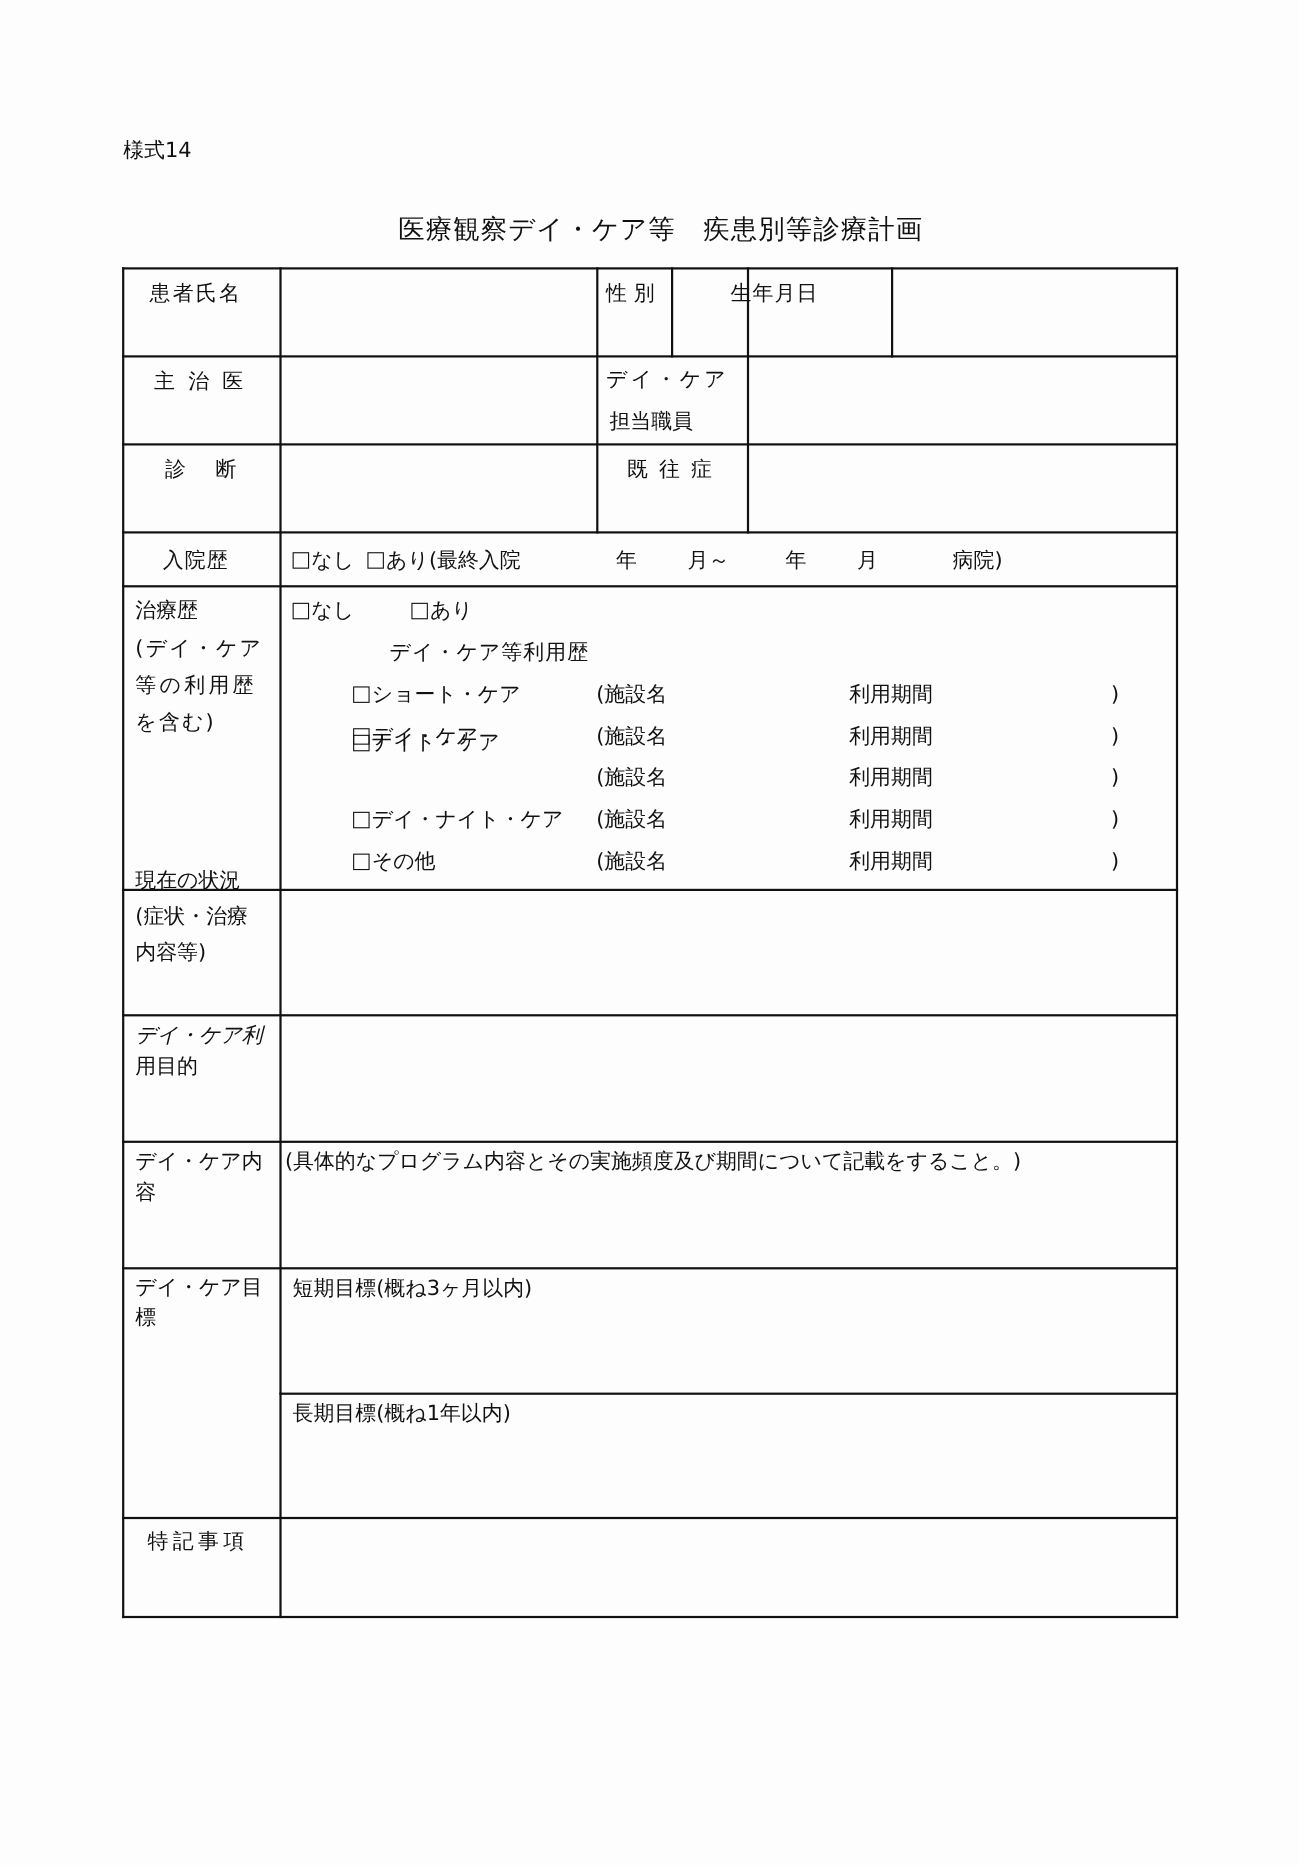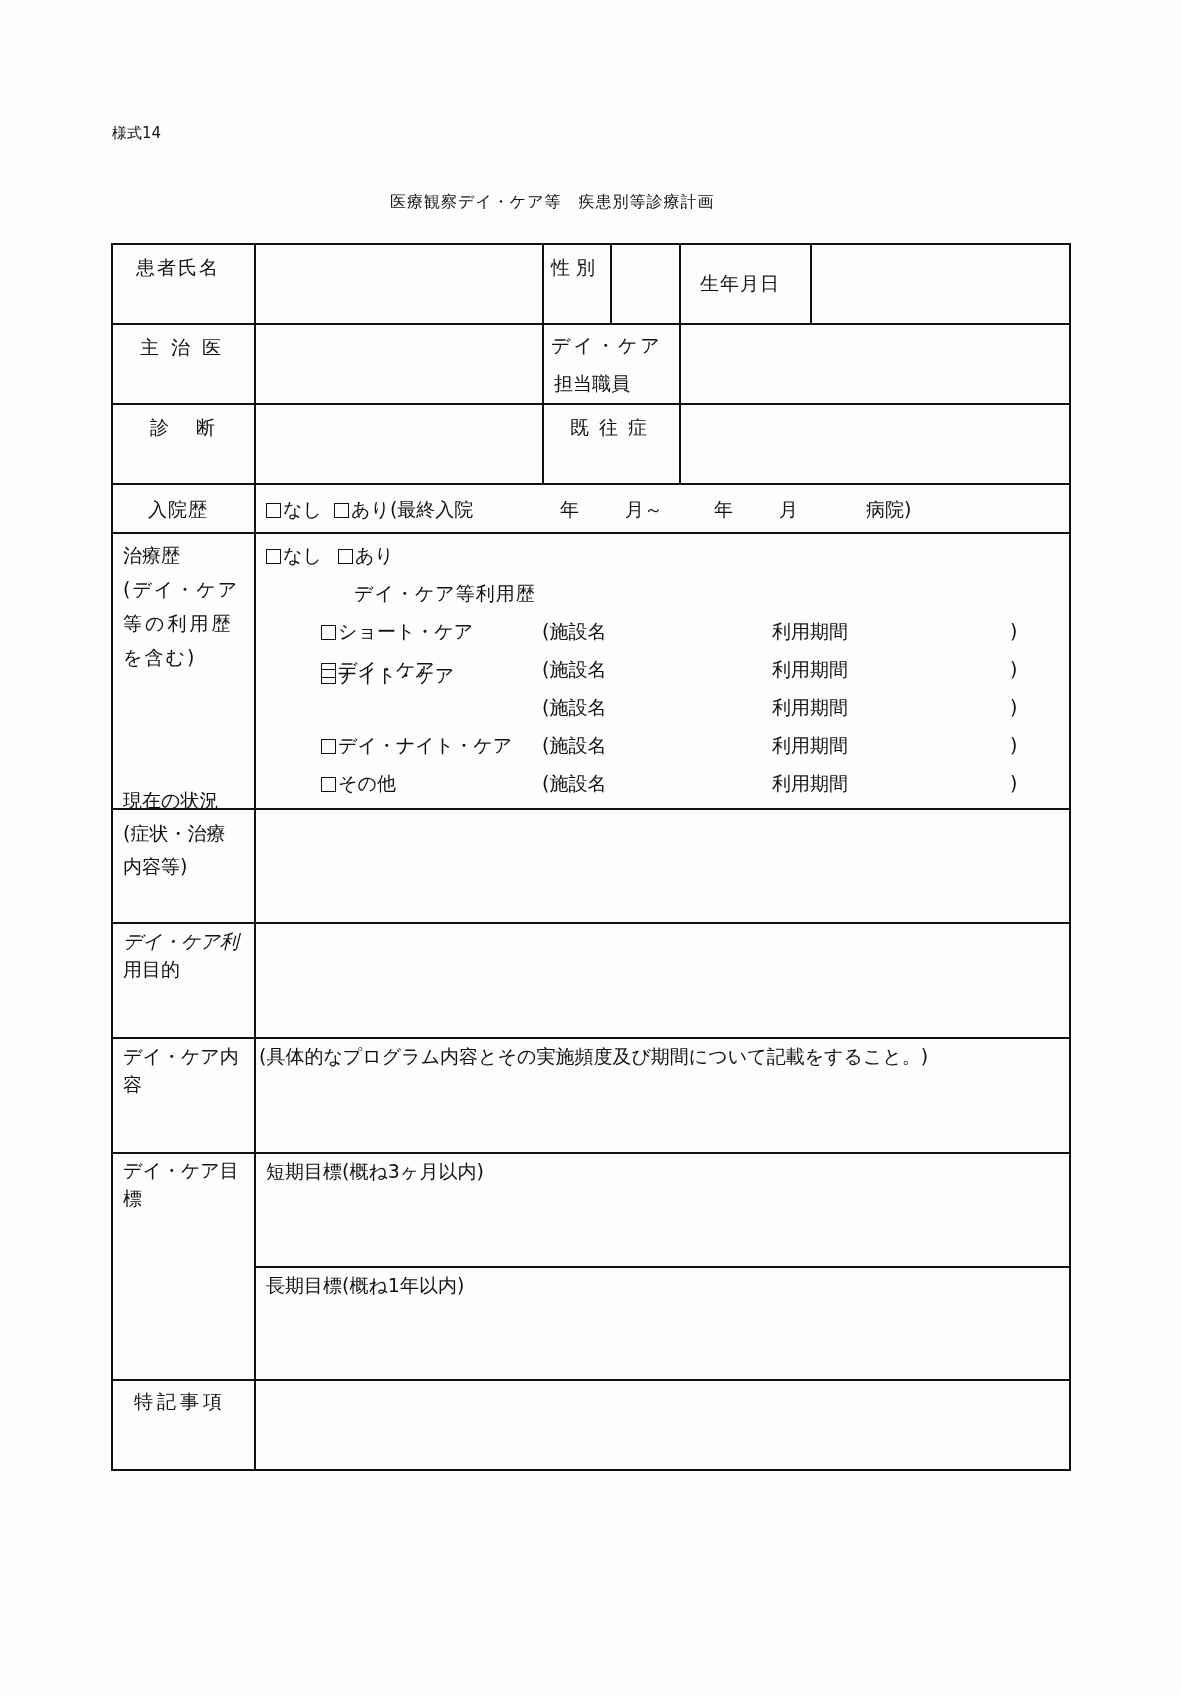--- a/index.html
+++ b/index.html
@@ -2,22 +2,22 @@
 <html><head>
 <meta charset="utf-8">
 <style>
   html, body { margin: 0; padding: 0; background: #fdfdfd; }
   body {
     width: 1181px; height: 1695px; position: relative; overflow: hidden;
     font-family: "DejaVu Sans", sans-serif; color: #111;
     font-size: 19px;
   }
   .abs { position: absolute; white-space: pre; }
-  .form-id { left: 112px; top: 124px; font-size: 15px; }
-  .title { left: 362px; top: 192px; font-size: 16px; letter-spacing: 1px; margin-left: 28px; }
+  .form-id { left: 112px; top: 124px; font-size: 19px; }
+  .title { left: 362px; top: 192px; font-size: 24px; letter-spacing: 1px; }
   .line-h { position: absolute; height: 2px; background: #111; }
   .line-v { position: absolute; width: 2px; background: #111; }
   .lbl { position: absolute; white-space: pre; font-size: 19px; line-height: 34px; }
   .cb { display: inline-block; width: 15px; height: 15px; border: 1.5px solid #111; vertical-align: -2px; margin-right: 2px; box-sizing: border-box; }
   .cell-field { position: absolute; }
 </style>
 </head>
 <body>
 
 <div class="abs form-id">様式14</div>
@@ -44,21 +44,21 @@
   <div class="line-v" style="left:542px; top:243px; height:242px;"></div>
   <div class="line-v" style="left:610px; top:243px; height:82px;"></div>
   <div class="line-v" style="left:679px; top:243px; height:242px;"></div>
   <div class="line-v" style="left:810px; top:243px; height:82px;"></div>
 </div>
 
 <div class="lbl" style="left:136px; top:250px; letter-spacing:2px;">患者氏名</div>
 <div class="cell-field" style="left:256px; top:245px; width:286px; height:78px;"></div>
 <div class="lbl" style="left:551px; top:250px;">性 別</div>
 <div class="cell-field" style="left:612px; top:245px; width:67px; height:78px;"></div>
-<div class="lbl" style="left:700px; top:250px; letter-spacing:1px;margin-top:16px;">生年月日</div>
+<div class="lbl" style="left:664px; top:250px; letter-spacing:1px;">生年月日</div>
 <div class="cell-field" style="left:812px; top:245px; width:257px; height:78px;"></div>
 
 <div class="lbl" style="left:140px; top:330px; letter-spacing:3px;">主 治 医</div>
 <div class="cell-field" style="left:256px; top:325px; width:286px; height:78px;"></div>
 <div class="lbl" style="left:551px; top:328px; letter-spacing:3px;">デイ・ケア</div>
 <div class="lbl" style="left:554px; top:366px;">担当職員</div>
 <div class="cell-field" style="left:681px; top:325px; width:388px; height:78px;"></div>
 
 <div class="lbl" style="left:150px; top:410px; letter-spacing:4px;">診　断</div>
 <div class="cell-field" style="left:256px; top:405px; width:286px; height:78px;"></div>
@@ -74,21 +74,21 @@
 <div class="lbl" style="left:779px; top:492px;">月</div>
 <div class="lbl" style="left:866px; top:492px;">病院)</div>
 
 <div style="position:absolute; left:123px; top:538px;">
   <div class="lbl" style="position:relative;">治療歴</div>
   <div class="lbl" style="position:relative; letter-spacing:2px;">(デイ・ケア</div>
   <div class="lbl" style="position:relative; letter-spacing:3px;">等の利用歴</div>
   <div class="lbl" style="position:relative; letter-spacing:2px;">を含む)</div>
 </div>
 <div class="lbl" style="left:266px; top:538px;"><span class="cb"></span><span>なし</span></div>
-<div class="lbl" style="left:338px; top:538px;"><span class="cb"></span><span>あり</span></div>
+<div class="lbl" style="left:374px; top:538px;"><span class="cb"></span><span>あり</span></div>
 <div class="lbl" style="left:354px; top:576px; letter-spacing:1px;">デイ・ケア等利用歴</div>
 
 <div>
   <div>
     <div class="lbl" style="left:321px; top:614px;"><span class="cb"></span><span>ショート・ケア</span></div>
     <div class="lbl" style="left:542px; top:614px;">(施設名</div>
     <div class="lbl" style="left:772px; top:614px;">利用期間</div>
     <div class="lbl" style="left:1010px; top:614px;">)</div>
   </div>
   <div>

